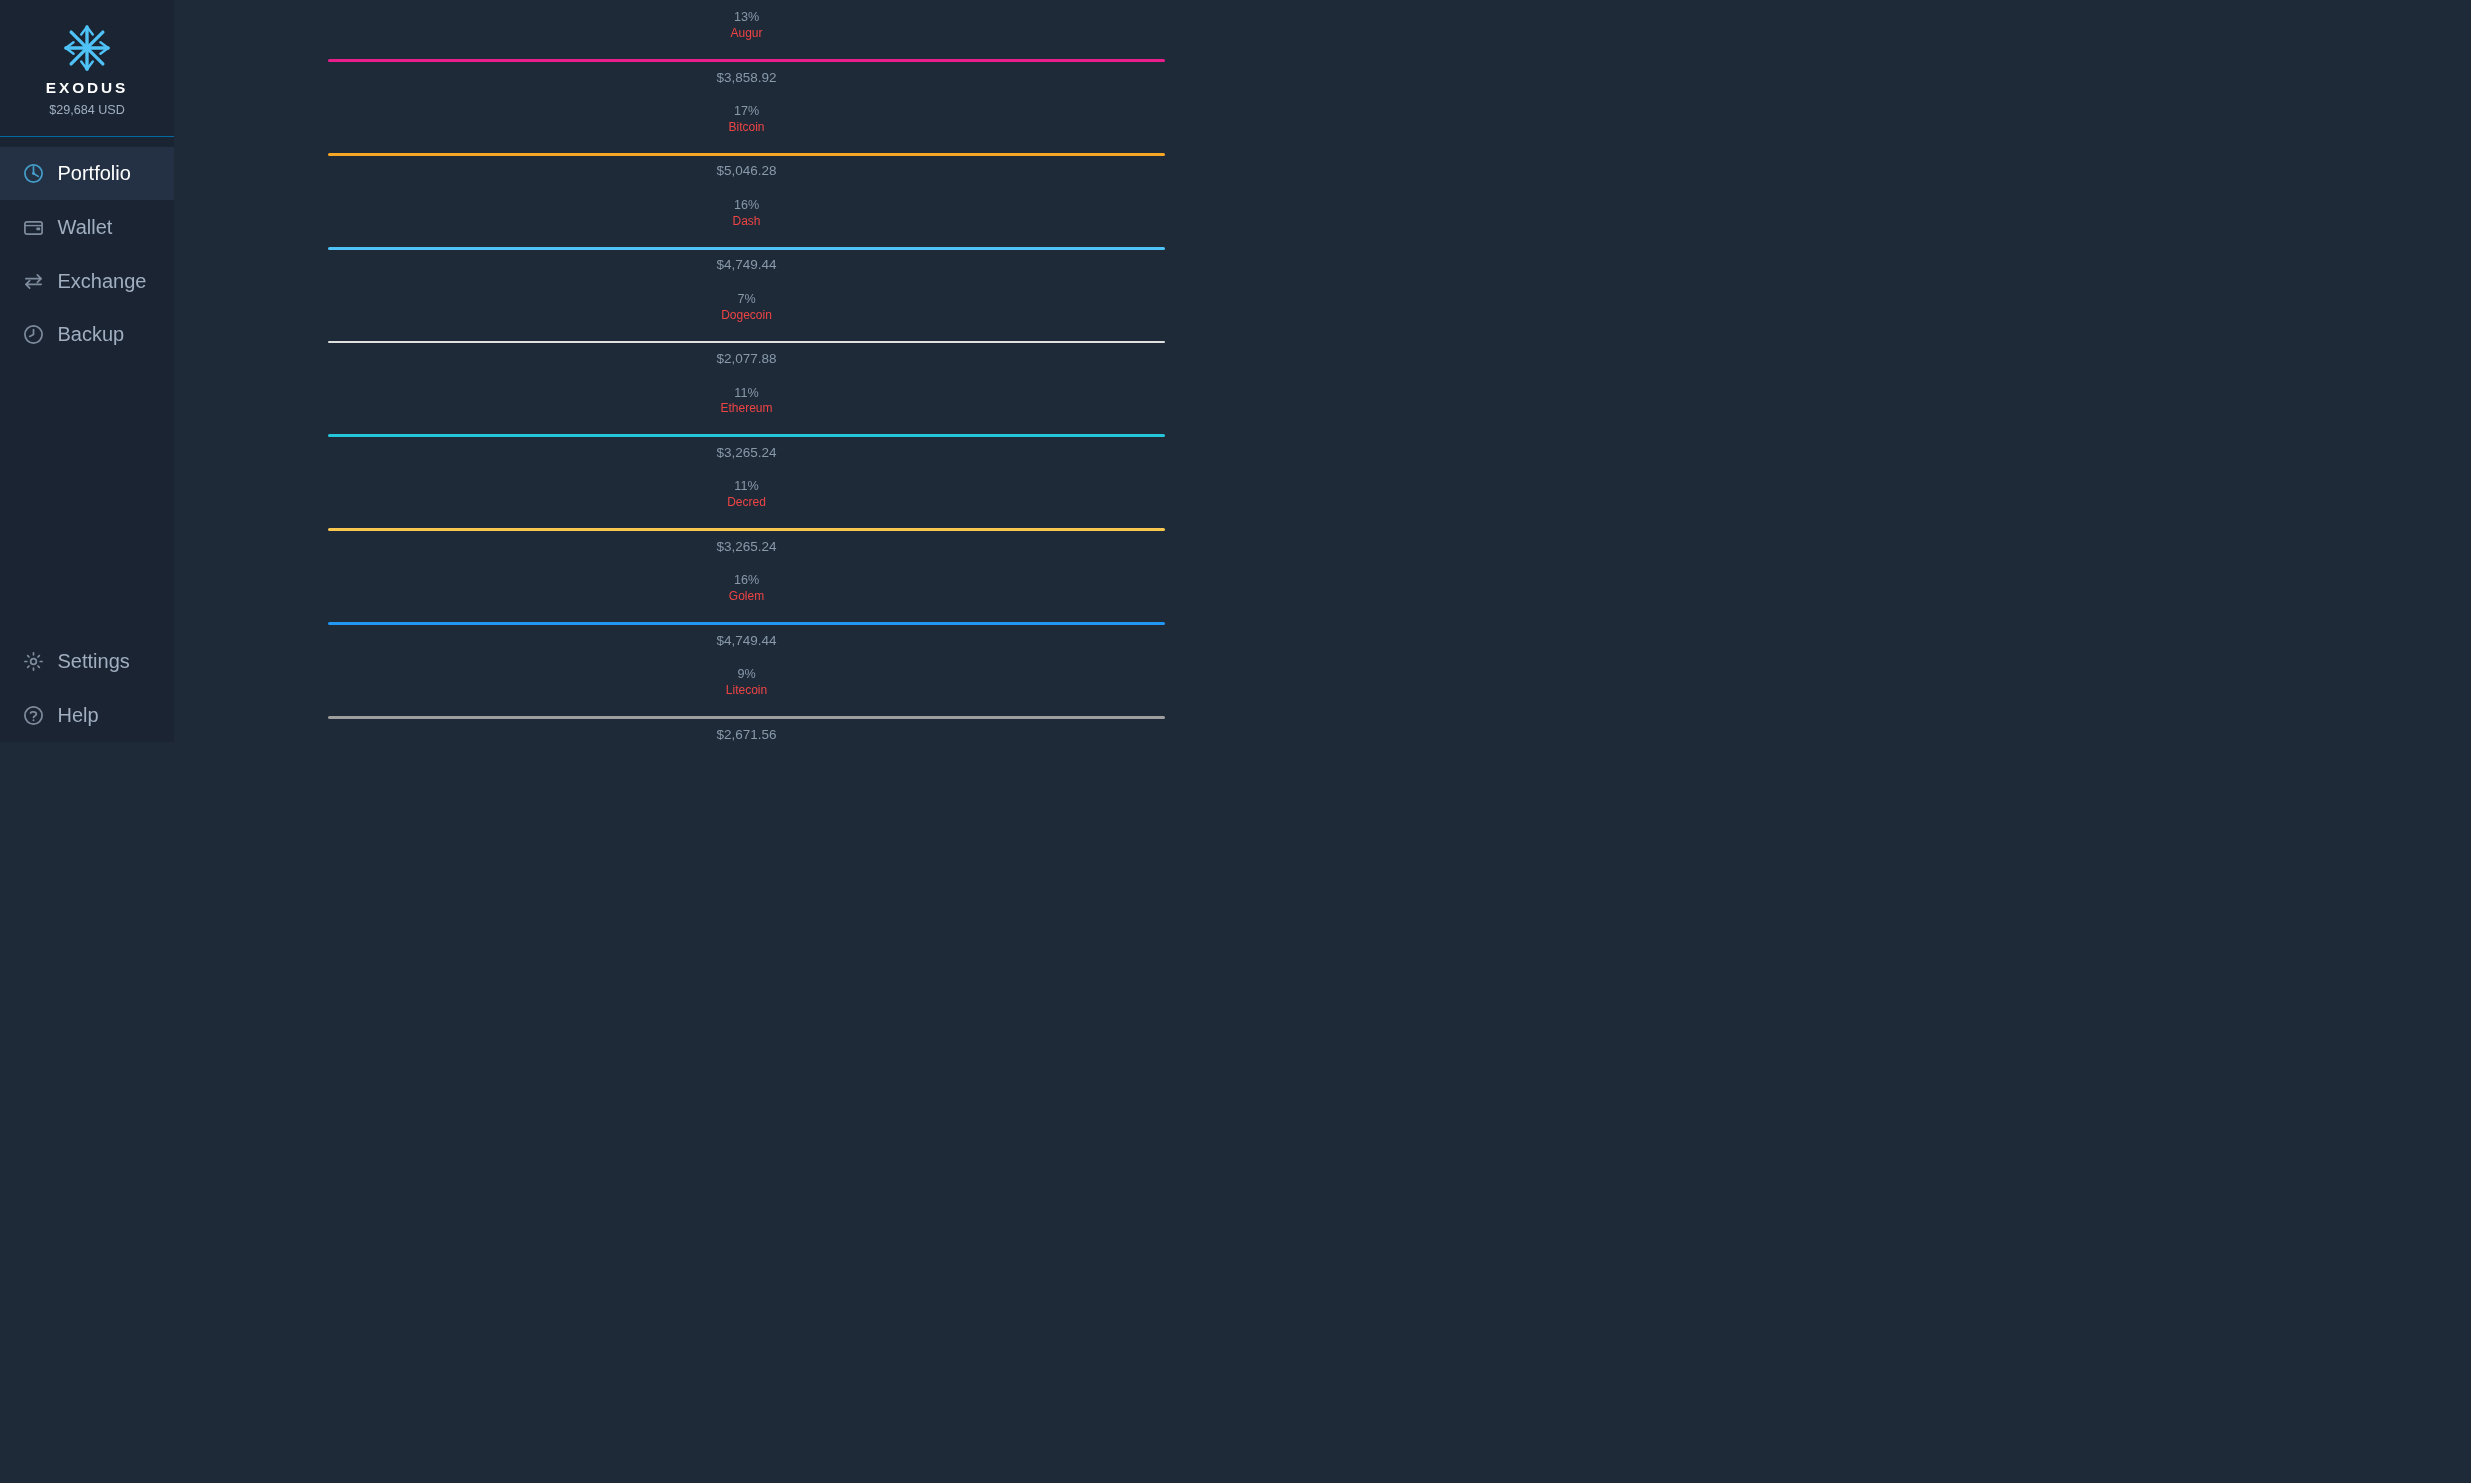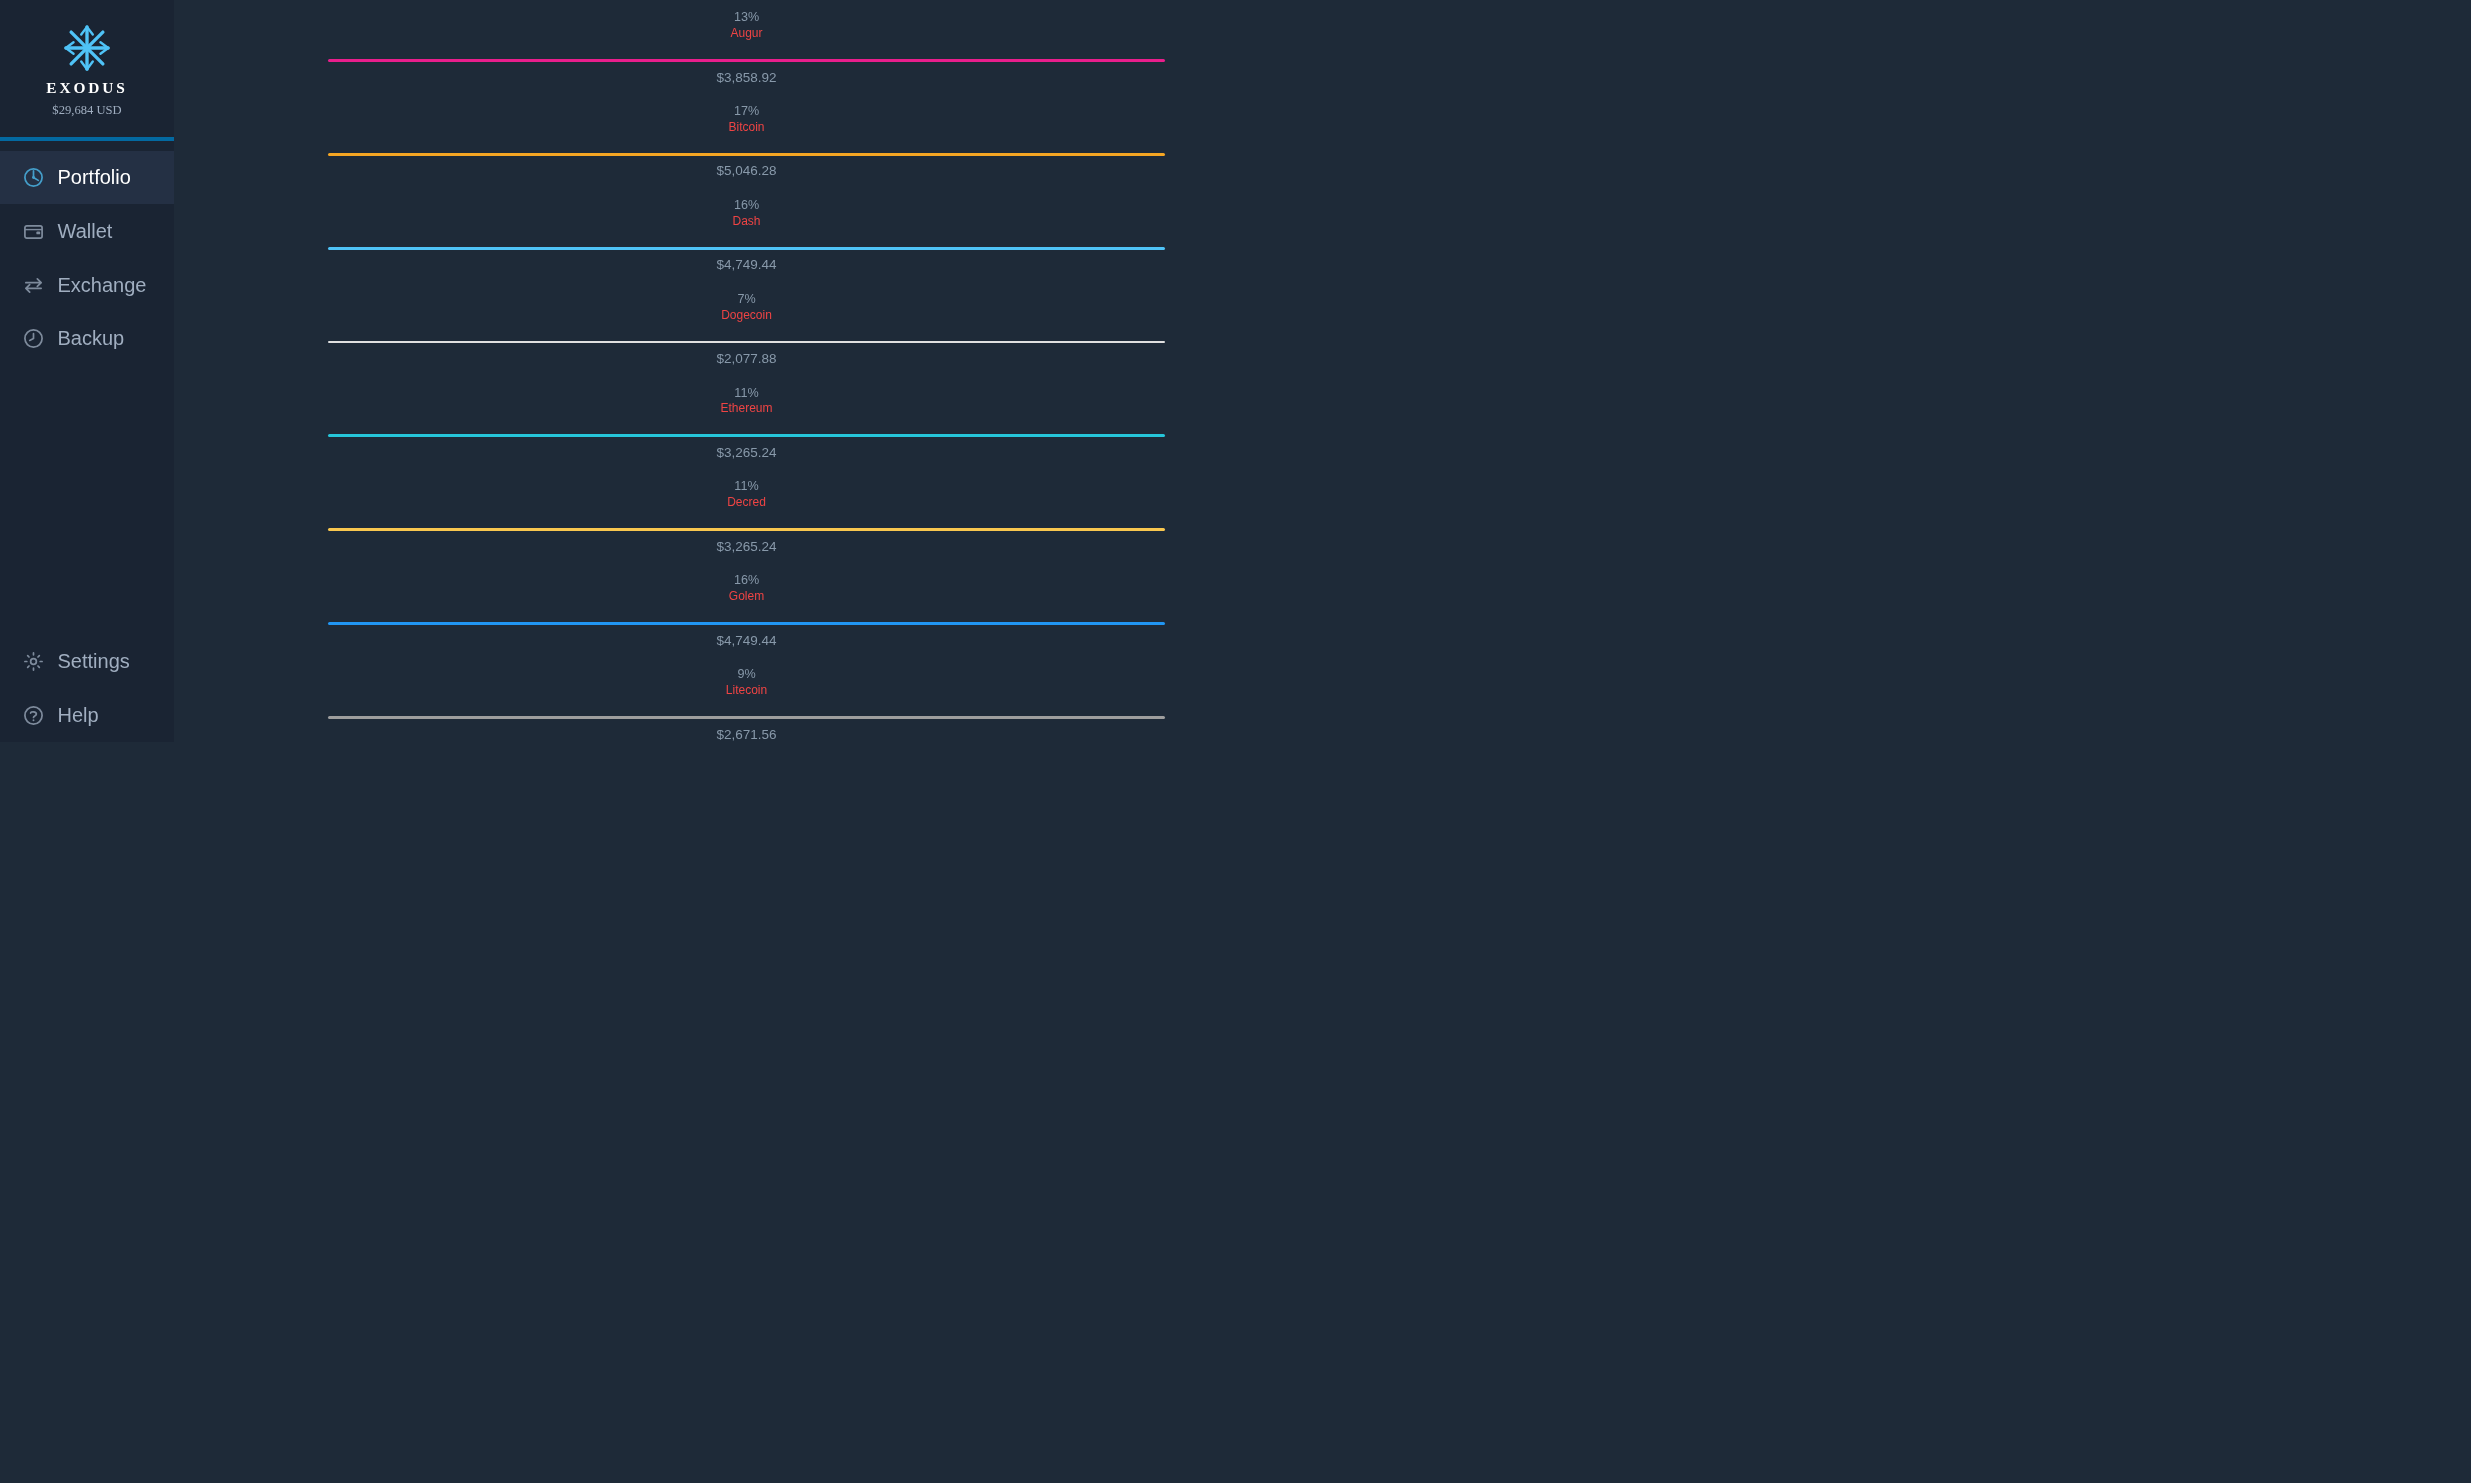--- a/index.html
+++ b/index.html
@@ -18,26 +18,25 @@
       width: 174px;
       min-width: 174px;
       background: #1a2433;
       display: flex;
       flex-direction: column;
       height: 100%;
     }
 
     .sidebar-logo {
       padding: 23px 19.3px 19.3px;
-      border-bottom: 4px solid #0369a1;
+      border-bottom: 1px solid #0369a1;
       display: flex;
       flex-direction: column;
       align-items: center;
       gap: 5.8px;
-      font-family: Liberation Serif, serif;
     }
 
     .logo-icon {
       width: 50px;
       height: 50px;
     }
 
     .logo-text {
       font-size: 15.4px;
       font-weight: 700;

